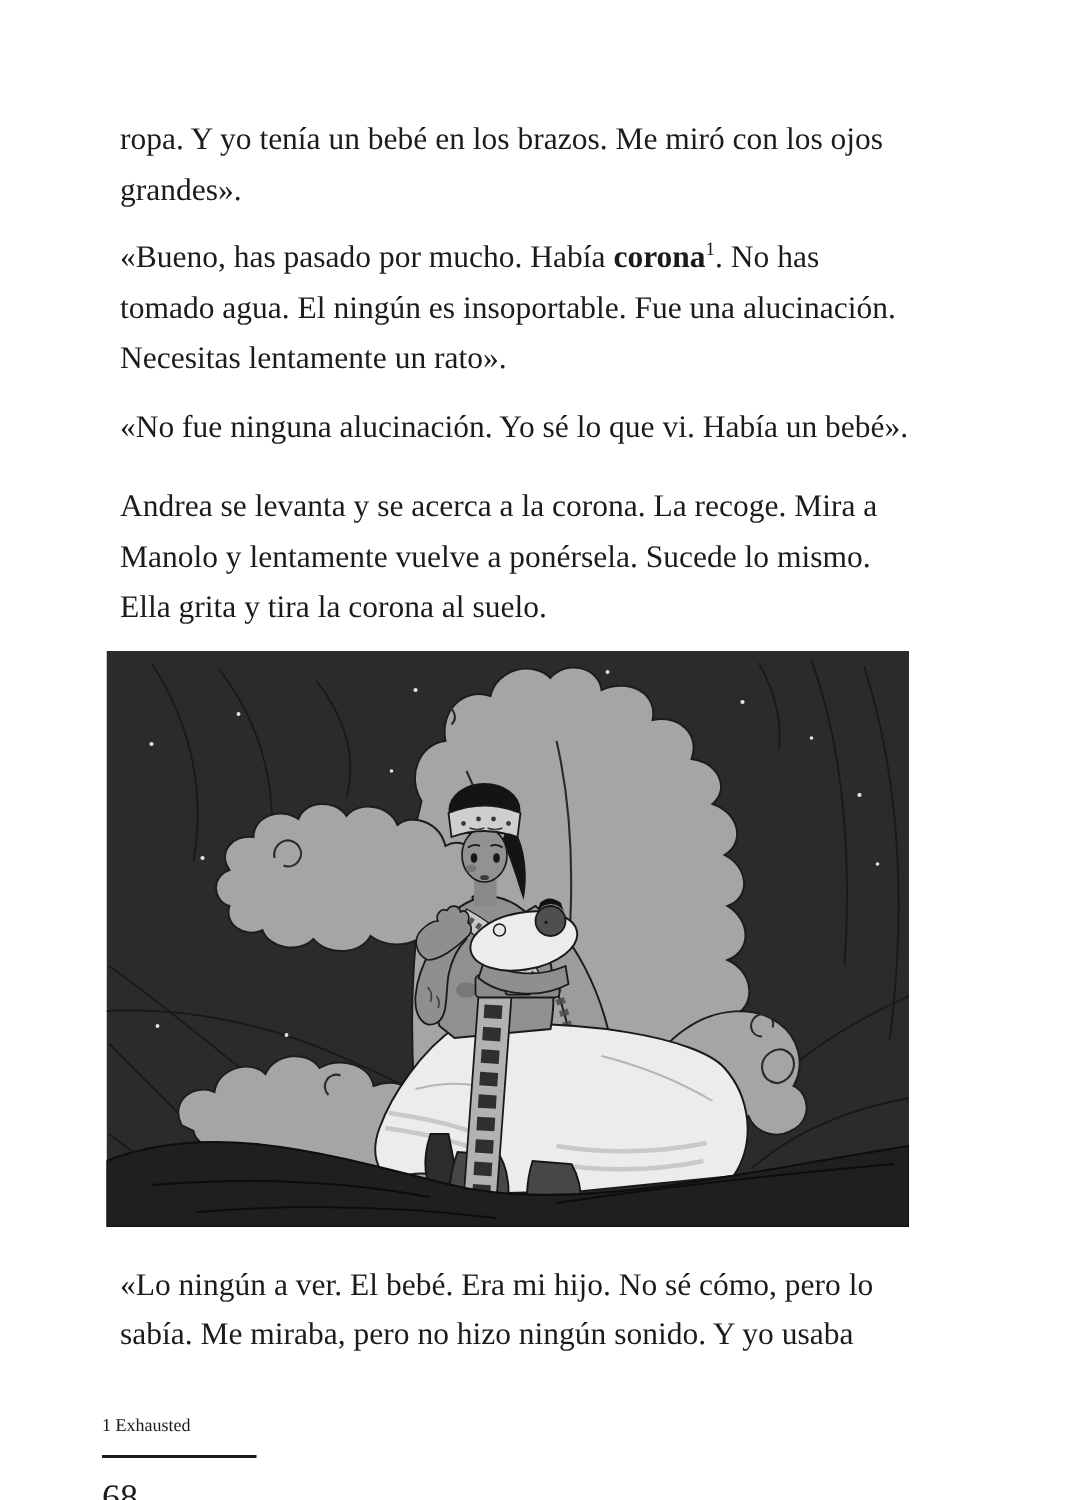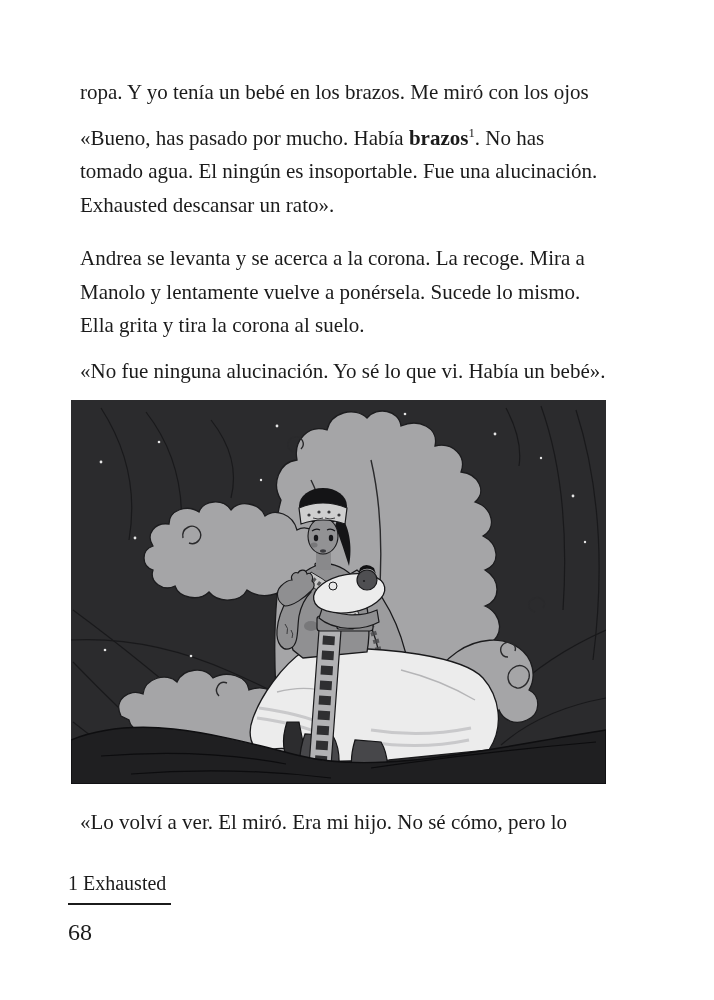--- a/index.html
+++ b/index.html
@@ -13,48 +13,49 @@
   .page { position:relative; width:714px; height:1000px; overflow:hidden; background:#ffffff; }
   .text-col { position:absolute; left:68px; top:64px; width:610px; font-size:21px; line-height:33.5px; }
   .para { margin:12px; }
   .para.gap-before { margin-top:20px; }
   .line { white-space:nowrap; }
   .bold { font-weight:bold; }
   sup.fn-ref { font-size:0.60em; vertical-align:super; line-height:0; }
   .illustration-wrap { margin:2px 0 0 3px; width:535px; height:384px; }
   .illustration-wrap svg { display:block; }
   .after-illo { margin-top:22px; }
-  .footnote { margin-top:29px; font-size:20px; line-height:28px; }
+  .footnote { margin-top:29px; font-size:12px; line-height:28px; }
   .footnote-rule { width:103px; border:none; border-top:2px solid #1b1b1b; margin:6px 0 0 0; }
   .page-number { margin-top:13px; font-size:24px; line-height:28px; }
 </style>
 </head>
 <body>
 
 <div class="page">
   <div class="text-col">
 
     <div class="para">
       <div class="line">ropa. Y yo tenía un bebé en los brazos. Me miró con los ojos</div>
+      <div class="line">grandes».</div>
     </div>
 
     <div class="para">
-      <div class="line"><span>«Bueno, has pasado por mucho. Había </span><span class="bold">brazos</span><sup class="fn-ref">1</sup><span>. No has</span></div>
+      <div class="line"><span>«Bueno, has pasado por mucho. Había </span><span class="bold">corona</span><sup class="fn-ref">1</sup><span>. No has</span></div>
       <div class="line">tomado agua. El ningún es insoportable. Fue una alucinación.</div>
-      <div class="line">Exhausted descansar un rato».</div>
+      <div class="line">Necesitas lentamente un rato».</div>
+    </div>
+
+    <div class="para">
+      <div class="line">«No fue ninguna alucinación. Yo sé lo que vi. Había un bebé».</div>
     </div>
 
     <div class="para gap-before">
       <div class="line">Andrea se levanta y se acerca a la corona. La recoge. Mira a</div>
       <div class="line">Manolo y lentamente vuelve a ponérsela. Sucede lo mismo.</div>
       <div class="line">Ella grita y tira la corona al suelo.</div>
-    </div>
-
-    <div class="para">
-      <div class="line">«No fue ninguna alucinación. Yo sé lo que vi. Había un bebé».</div>
     </div>
 
     <div class="illustration-wrap">
       <svg width="535" height="384" viewBox="0 0 535 384" role="img" aria-label="Woman wearing a crown kneeling in swirling gray smoke against a dark background, holding a baby wrapped in white cloth">
 
         <rect x="0" y="0" width="535" height="384" fill="#2b2b2d"></rect>
 
         <g fill="none" stroke="#19191b" stroke-width="1.2">
           <path d="M30,8 Q70,70 58,140"></path>
           <path d="M75,12 Q120,70 108,150"></path>
@@ -218,21 +219,22 @@
           <g fill="none" stroke="#0c0c0e" stroke-width="1.2">
             <path d="M30,356 Q130,348 215,364"></path>
             <path d="M300,368 Q410,352 525,342"></path>
             <path d="M60,374 Q160,366 260,378"></path>
           </g>
         </g>
       </svg>
     </div>
 
     <div class="para after-illo">
-      <div class="line">«Lo volví a ver. El miró. Era mi hijo. No sé cómo, pero lo</div>
+      <div class="line">«Lo ningún a ver. El bebé. Era mi hijo. No sé cómo, pero lo</div>
+      <div class="line">sabía. Me miraba, pero no hizo ningún sonido. Y yo usaba</div>
     </div>
 
     <div class="footnote">1 Exhausted</div>
     <hr class="footnote-rule">
     <div class="page-number">68</div>
 
   </div>
 </div>
 
 </body></html>

